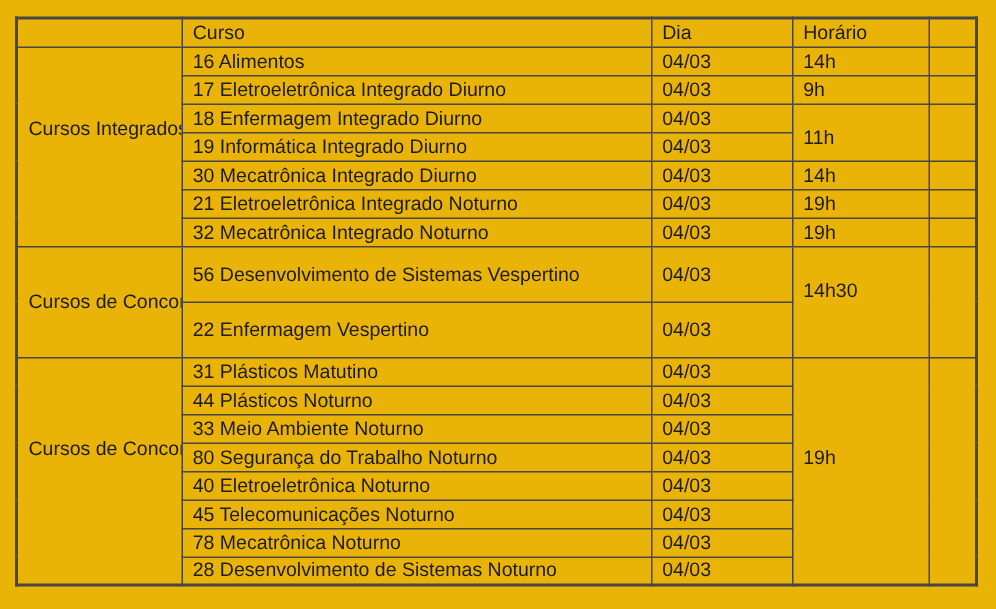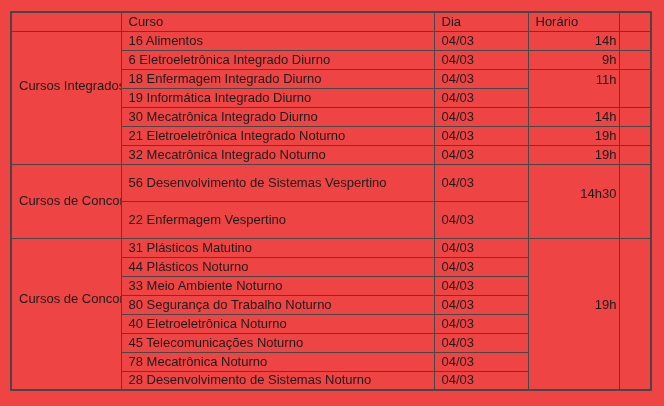--- a/index.html
+++ b/index.html
@@ -5,21 +5,21 @@
   html, body {
     margin: 0;
     padding: 0;
     background: #ffffff;
     font-family: "Liberation Sans", sans-serif;
   }
   .page {
     position: relative;
     width: 664px;
     height: 406px;
-    background: #ef4444;
+    background: #eab308;
     overflow: hidden;
   }
   table.sched {
     position: absolute;
     left: 10px;
     top: 11px;
     width: 640px;
     table-layout: fixed;
     border-collapse: collapse;
     border: 2px solid #474747;
@@ -38,26 +38,26 @@
   tr.rt { height: 37px; }
   td.c-group {
     text-align: center;
     padding: 0 2px;
     white-space: normal;
     line-height: 19px;
   }
   td.c-group.g1 { padding-bottom: 24px; }
   td.c-group.g3 { padding-bottom: 30px; }
   td.c-time {
-    text-align: right;
+    text-align: left;
     padding: 0;
   }
   td.c-time.span-top {       
     vertical-align: top;
-    padding-top: 1px;
+    padding-top: 13px;
     line-height: 17px;
   }
   td.c-time.g2 { padding-bottom: 14px; }
   td.c-time.g3 { padding-bottom: 18px; }
   td.c-extra { padding: 0; }
   td.vtop {                  
     vertical-align: top;
     padding-top: 3px;
   }
 </style>
@@ -84,21 +84,21 @@
     </tr>
 
     <tr class="rh">
       <td class="c-group g1" rowspan="7">Cursos Integrados</td>
       <td>16 Alimentos</td>
       <td>04/03</td>
       <td class="c-time">14h</td>
       <td class="c-extra"></td>
     </tr>
     <tr class="rh">
-      <td>6 Eletroeletrônica Integrado Diurno</td>
+      <td>17 Eletroeletrônica Integrado Diurno</td>
       <td>04/03</td>
       <td class="c-time">9h</td>
       <td class="c-extra"></td>
     </tr>
     <tr class="rh">
       <td>18 Enfermagem Integrado Diurno</td>
       <td>04/03</td>
       <td class="c-time span-top" rowspan="2">11h</td>
       <td class="c-extra" rowspan="2"></td>
     </tr>

